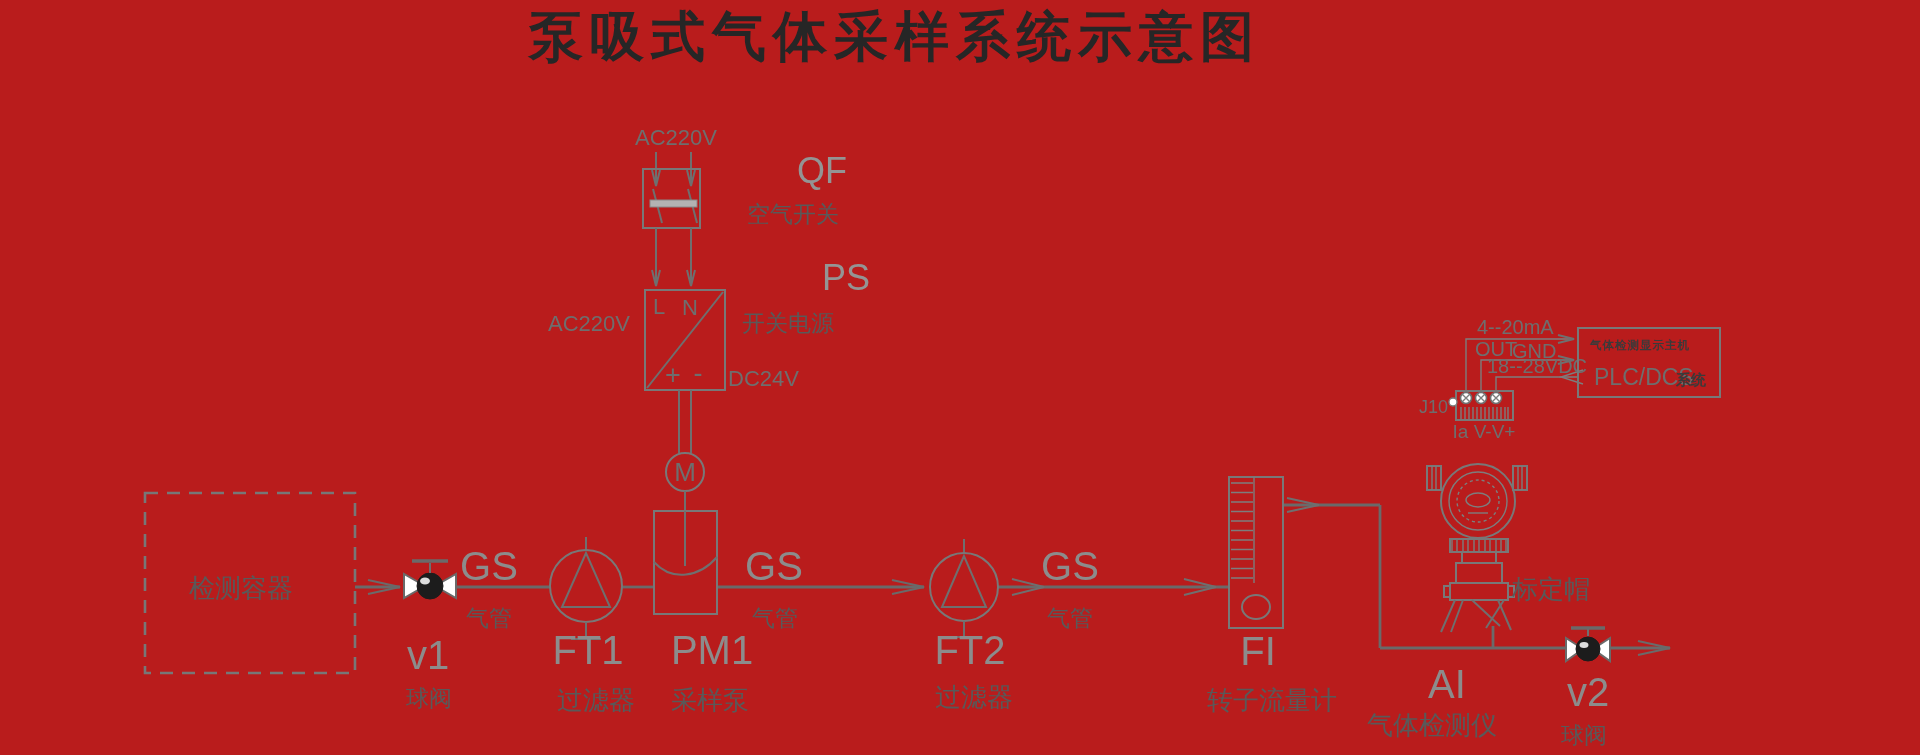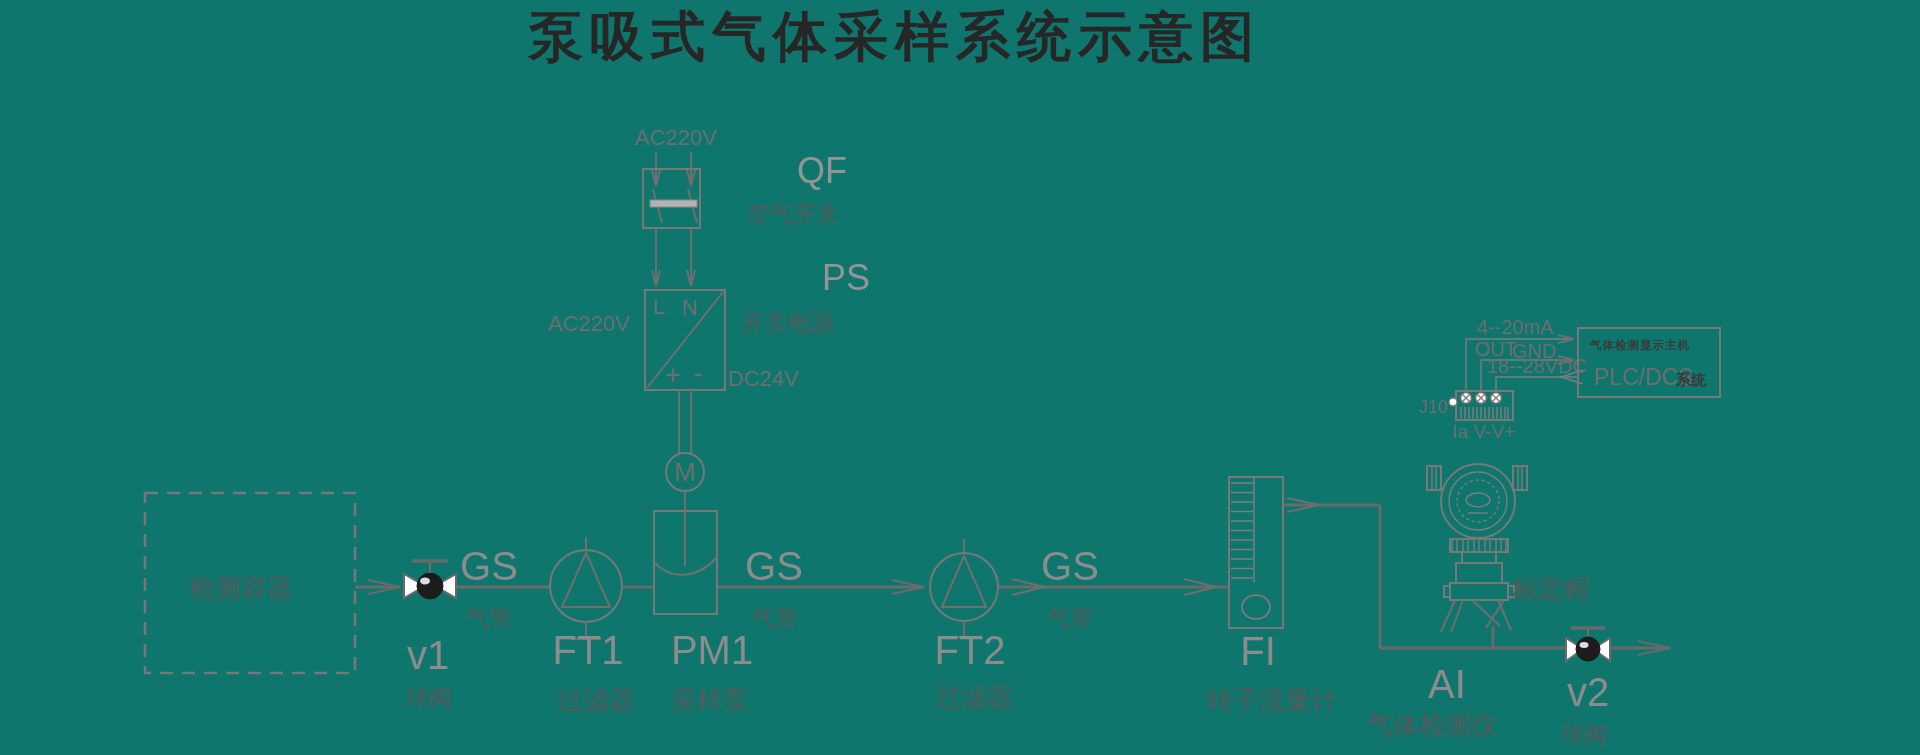--- a/index.html
+++ b/index.html
@@ -1,16 +1,16 @@
 <!DOCTYPE html>
 <html><head>
 <meta charset="utf-8">
 <style>
   html,body{margin:0;padding:0;background:#e9e9e9;}
-  .canvas{position:relative;width:1920px;height:755px;background:#0f766e;overflow:hidden;}
+  .canvas{position:relative;width:1920px;height:755px;background:#b91c1c;overflow:hidden;}
   svg{position:absolute;left:0;top:0;}
   text{font-family:"Liberation Sans","DejaVu Sans",sans-serif;}
   .title-t{font-family:"Liberation Serif","DejaVu Serif",serif;font-size:54px;font-weight:bold;fill:#262626;letter-spacing:7px;}
   .ln{stroke:#6f6f6f;stroke-width:2;fill:none;}
   .pipe{stroke:#6a6a6a;stroke-width:2.8;fill:none;}
   .box{stroke:#787878;stroke-width:2;fill:none;}
   .thin{stroke:#7d7d7d;stroke-width:1.4;fill:none;}
   .tag{fill:#8c8c8c;font-size:40px;}
   .tag-s{fill:#949494;font-size:36px;}
   .zh{fill:#595959;font-size:26px;}

